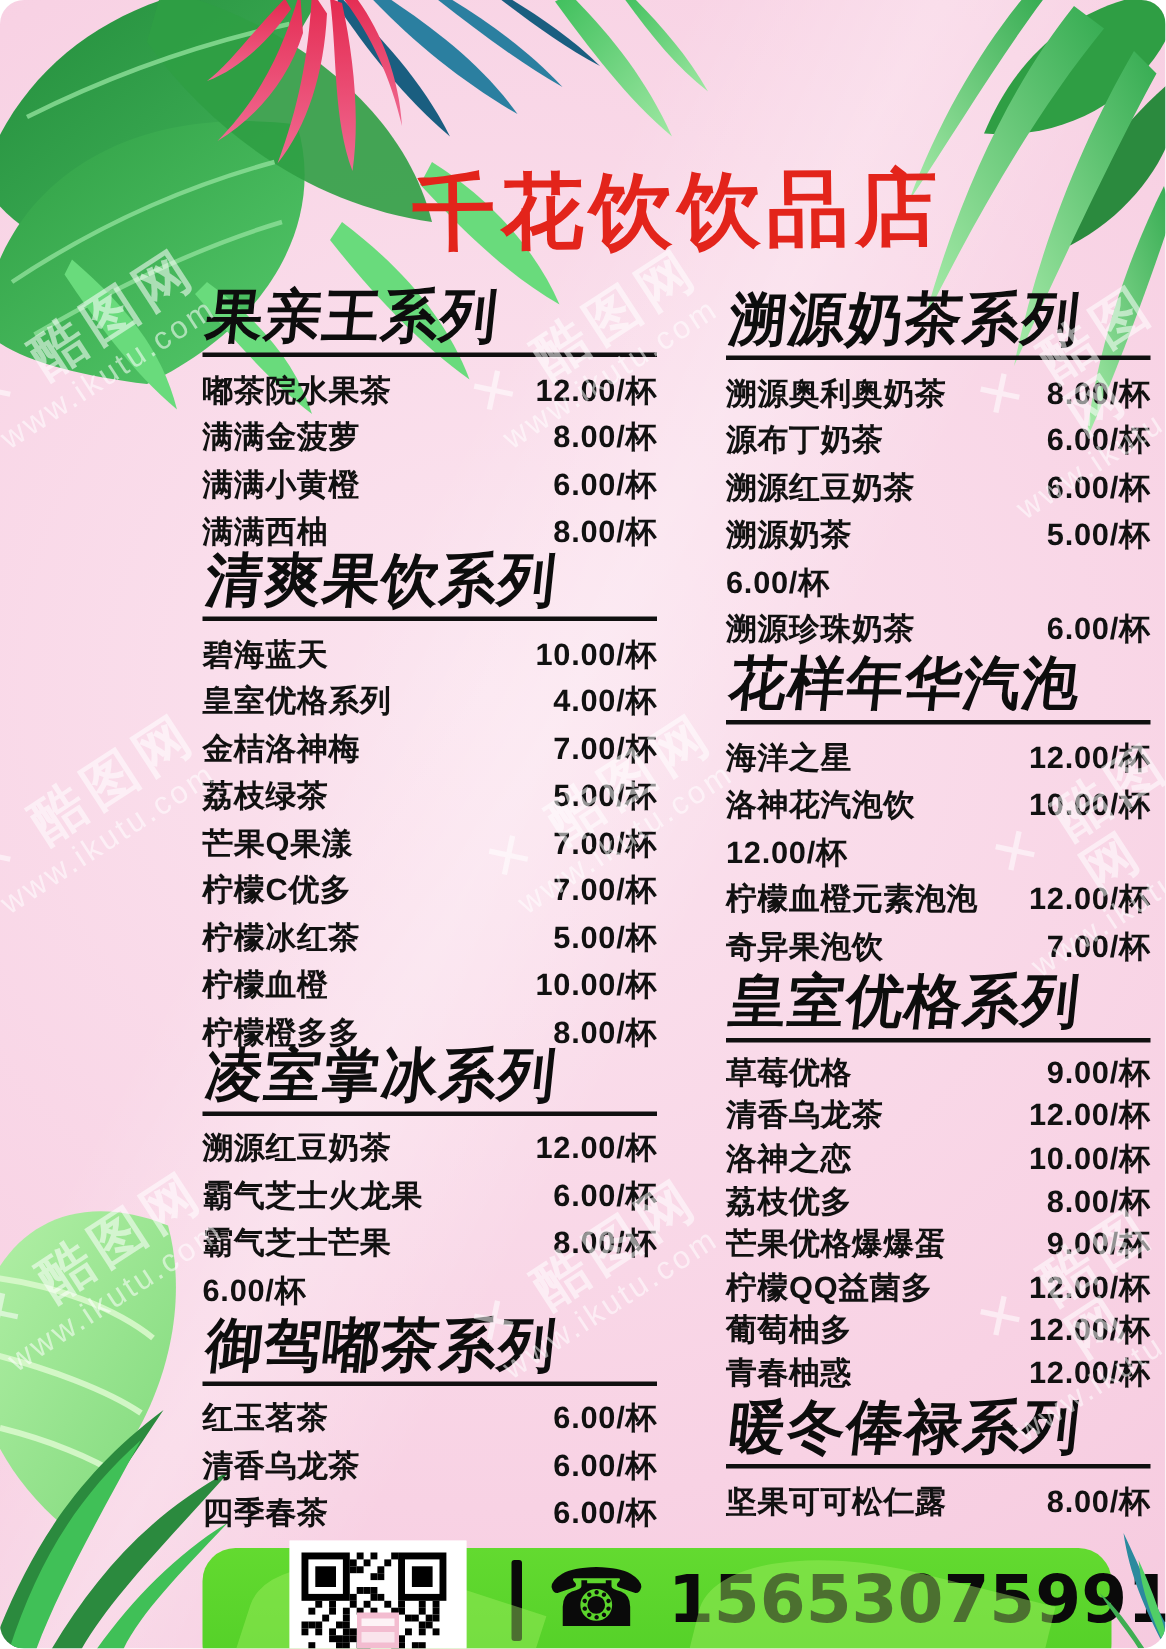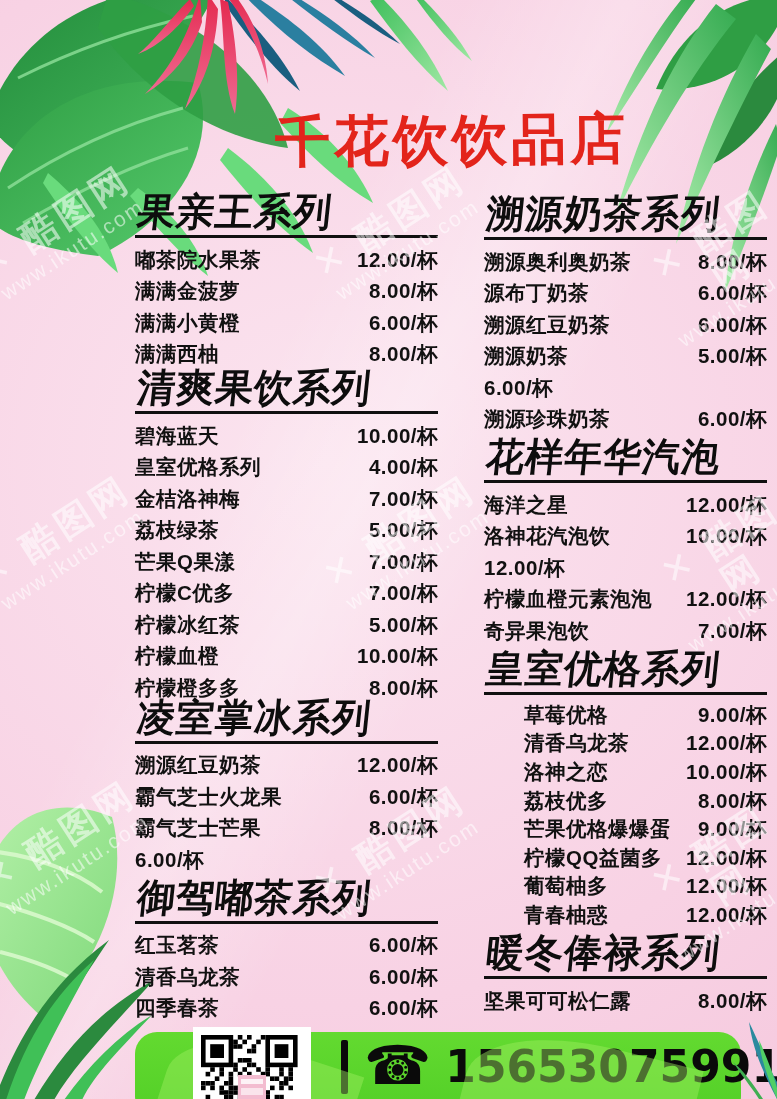--- a/index.html
+++ b/index.html
@@ -1,19 +1,20 @@
 <!DOCTYPE html>
 <html><head>
 <meta charset="utf-8">
 <style>
   html,body{margin:0;padding:0;}
   body{font-family:"Liberation Sans","DejaVu Sans",sans-serif;}
   .poster{position:relative;width:777px;height:1099px;overflow:hidden;
     background:
       radial-gradient(130% 90% at 42% 42%, #fbe4ef 0%, #f8d2e4 55%, #f4c3da 100%);
+    border-radius: 16px;
   }
   .poster::before{content:"";position:absolute;inset:0;z-index:1;pointer-events:none;
     background:linear-gradient(118deg, rgba(255,255,255,0) 34%, rgba(255,255,255,.28) 46%, rgba(255,255,255,0) 58%);}
   .deco{position:absolute;pointer-events:none;}
 
   
   .title{position:absolute;left:232px;top:104px;width:440px;z-index:5;
     color:#e3241b;font-size:55px;font-weight:900;letter-spacing:4px;line-height:72px;
     text-align:center;transform:rotate(-.6deg);white-space:nowrap;}
 
@@ -23,21 +24,21 @@
   .col-right{left:484px;top:192px;width:283px;}
   .section{margin-top:0;}
   .col-left .section:nth-of-type(2){margin-top:-4px;}
   .col-left .section:nth-of-type(3){margin-top:-8px;}
   .col-right .section:nth-of-type(4){margin-top:2px;}
   .heading{font-size:38px;line-height:44px;font-weight:900;letter-spacing:1px;
     transform:skewX(-6deg) scaleY(1.02);transform-origin:left bottom;white-space:nowrap;color:#0d0d0d;}
   .underline{border-bottom:3.5px solid #101010;margin-top:1px;margin-bottom:6px;}
   .row{display:flex;justify-content:space-between;align-items:center;height:31.5px;
     font-size:20.5px;font-weight:600;letter-spacing:.5px;}
-  .col-right .section:nth-of-type(3) .row{height:28.6px;margin-left:40px;}
+  .col-right .section:nth-of-type(3) .row{height:28.6px;}
   .iprice{font-weight:600;letter-spacing:.5px;white-space:nowrap;}
 
   
   .wm-layer{position:absolute;inset:0;z-index:9;pointer-events:none;}
   .wm{position:absolute;transform:rotate(-33deg);color:rgba(255,255,255,.55);text-align:center;}
   .wm-brand{font-size:36px;font-weight:800;letter-spacing:5px;line-height:40px;}
   .wm-url{font-size:21px;letter-spacing:2px;line-height:26px;}
 
   
   .footer-bar{position:absolute;left:135px;top:1032px;width:606px;height:86px;z-index:6;

